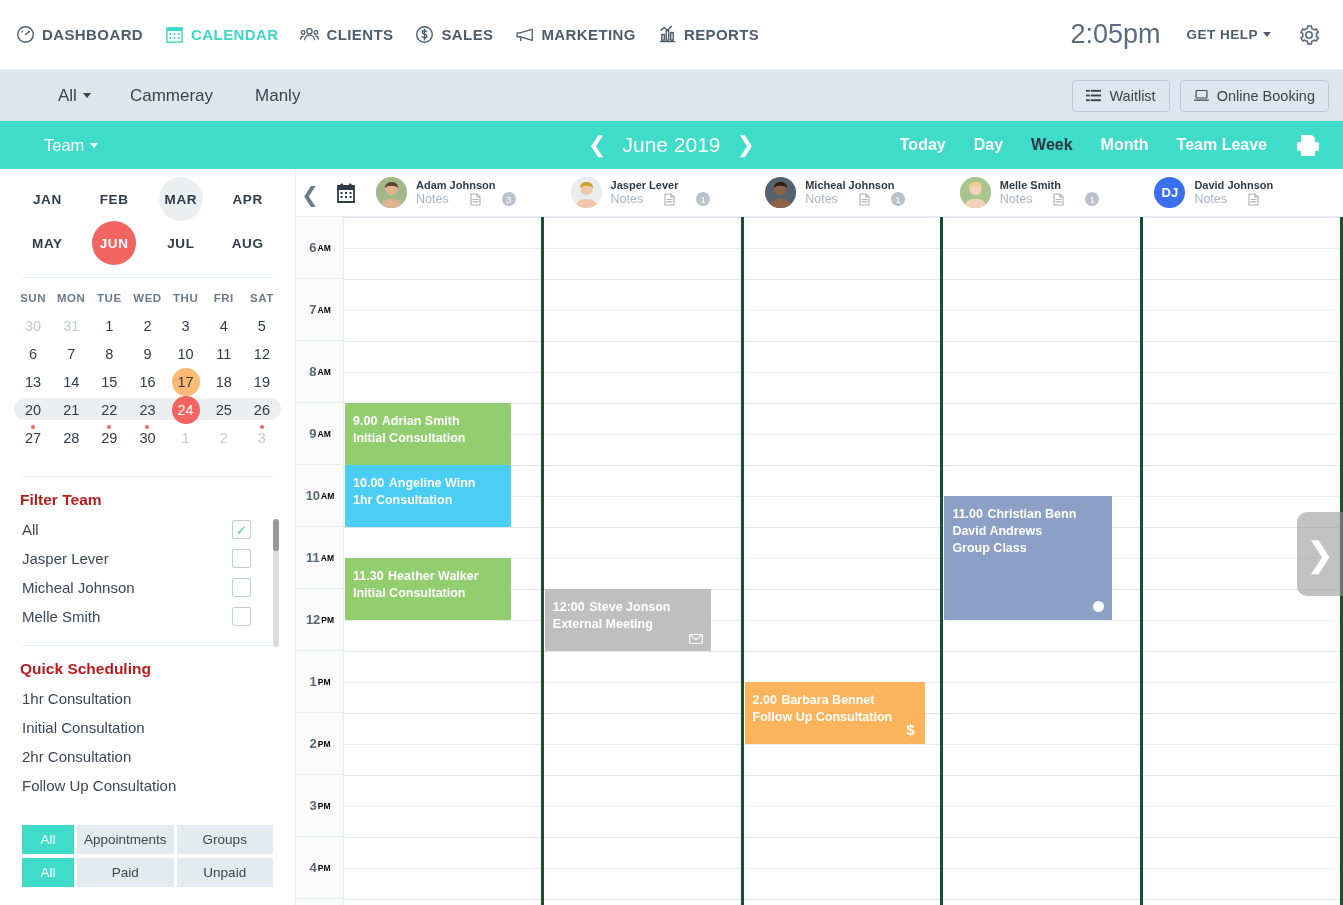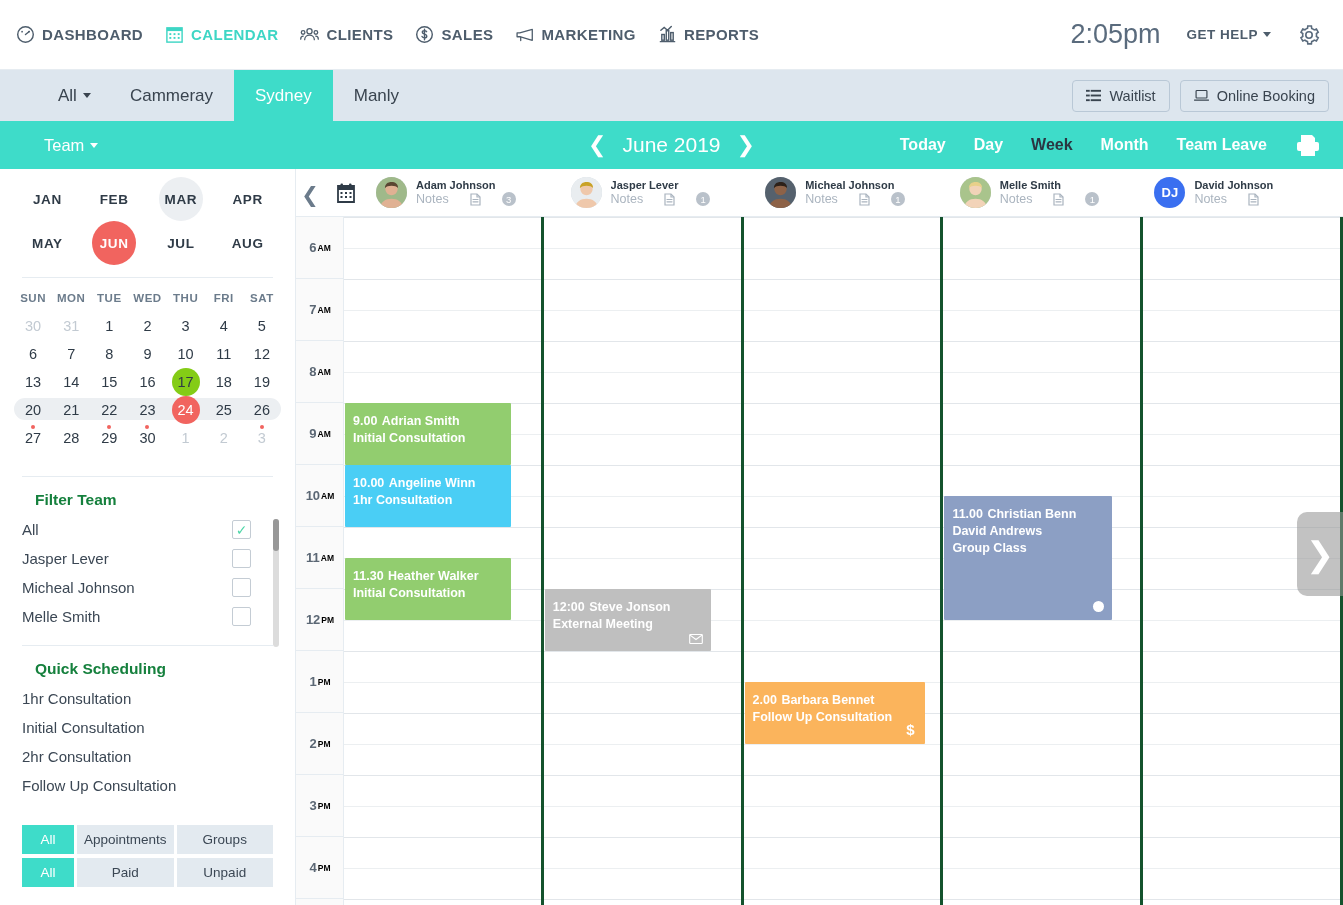--- a/index.html
+++ b/index.html
@@ -105,27 +105,27 @@
     content:""; position:absolute; left:14px; right:14px; top:2px; bottom:4px;
     background:#eceff2; border-radius:18px;
   }
   .dcell { position: relative; height: 28px; display: flex; align-items: center;
            justify-content: center; font-size: 14.5px; color: #2f3b47; cursor: pointer;
            z-index:1; }
   .dcell span { width: 28px; height: 28px; border-radius: 50%;
                 display: flex; align-items: center; justify-content: center; }
   .dcell.mute { color: #c2cad2; }
   .dcell.today span { background: #f1645f; color: #fff; }
-  .dcell.hov span { background: #84cc16; }
+  .dcell.hov span { background: #fdba74; }
   .dot { position: absolute; bottom: -5px; left: 50%; transform: translateX(-50%);
          width: 4px; height: 4px; border-radius: 50%; background: #f1645f; }
   .weekrows { padding-bottom: 10px; }
 
   .sec-sep { height: 1px; background: #e6ecf1; margin: 14px 22px 0; }
-  .sec-title { font-size: 15.5px; font-weight: bold; color: #15803d; padding: 14px 35px 6px; }
+  .sec-title { font-size: 15.5px; font-weight: bold; color: #b91c1c; padding: 14px 20px 6px; }
   .filter-list { position: relative; padding-right: 22px; }
   .frow { display: flex; align-items: center; justify-content: space-between;
           padding: 5px 22px 5px 22px; font-size: 15px; color: #3b4754; cursor: pointer; }
   .cbx { width: 19px; height: 19px; border: 1px solid #c4ccd4; border-radius: 2px;
          background: #fff; display: flex; align-items: center; justify-content: center; }
   .cbx.on::after { content: "✓"; color: #4ed6a8; font-size: 14px; line-height: 1; }
   .fscroll { position: absolute; right: 16px; top: 4px; width: 6px; height: 128px;
              background: #dcdcdc; border-radius: 3px; }
   .fscroll i { position: absolute; top: 0; left: 0; width: 6px; height: 32px;
                background: #989898; border-radius: 3px; display: block; }
@@ -291,23 +291,20 @@
 </div>
 
 <div class="locbar">
   <div class="loc-all">
     <span>All</span>
     <span class="caret"></span>
   </div>
   <div style="display:flex" id="loctabs">
       <div class="loc-tab">
         <span>Cammeray</span>
-      </div>
-      <div class="loc-tab active">
-        <span>Sydney</span>
       </div>
       <div class="loc-tab">
         <span>Manly</span>
       </div>
     </div>
   <div class="locbar-right">
     <div class="lbtn">
       <svg viewBox="0 0 16 16" fill="currentColor">
         <rect x="0" y="2" width="4" height="2"></rect>
           <rect x="5" y="2" width="11" height="2"></rect>

